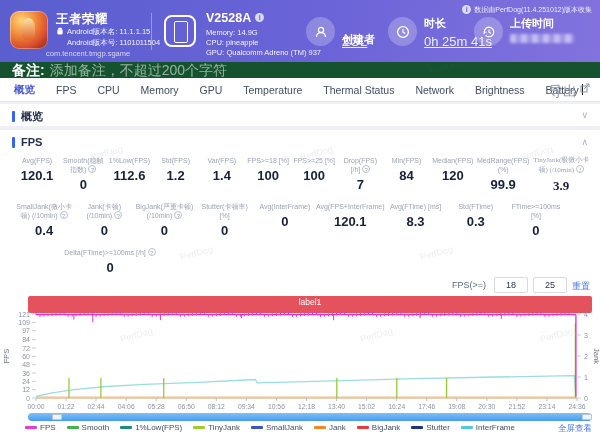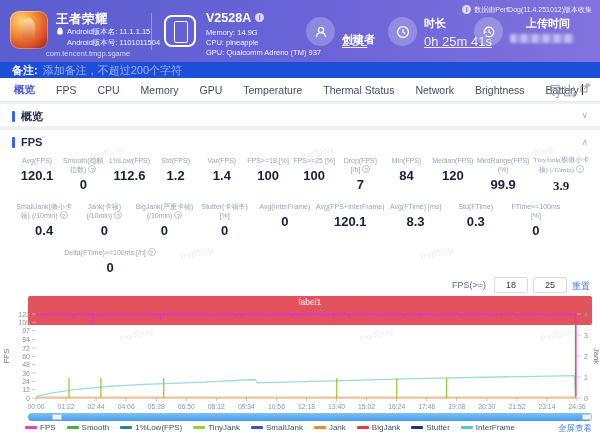--- a/index.html
+++ b/index.html
@@ -29,22 +29,22 @@
   .meta-circ { position:absolute; width:29px; height:29px; border-radius:50%; background:rgba(255,255,255,.24);
          display:flex; align-items:center; justify-content:center; }
   .meta-label { position:absolute; font-size:11px; font-weight:bold; }
   .meta-val { position:absolute; font-size:13px; color:rgba(255,255,255,.88); white-space:nowrap;text-decoration:underline; }
   .blur-block { position:absolute; left:510px; top:34px; width:64px; height:9px; border-radius:2px;
          background:repeating-linear-gradient(90deg,rgba(255,255,255,.55) 0 6px,rgba(255,255,255,.25) 6px 11px);
          filter:blur(1.5px); }
   .src-note { position:absolute; right:8px; top:5px; font-size:7px; color:rgba(255,255,255,.85); }
 
   
-  .note-bar { position:absolute; left:0; top:62px; width:600px; height:16px; background:#1d4ed8;
-         color:#fff; font-size:11px; line-height:16px; padding-left:12px; }
+  .note-bar { position:absolute; left:0; top:62px; width:600px; height:16px; background:#14532d;
+         color:#fff; font-size:14px; line-height:16px; padding-left:12px; }
   .note-bar b { font-weight:bold; margin-right:5px; }
   .note-bar span { color:rgba(255,255,255,.55); }
 
   
   .tabs { position:absolute; left:0; top:78px; width:600px; height:24px; background:#fff;
          border-bottom:1px solid #e6e9f0; display:flex; align-items:center; padding:0 14px; gap:21px; }
   .tab { font-size:10.5px; color:#414d66; cursor:pointer; white-space:nowrap; }
   .tab.active { color:#4558d8; font-weight:bold; }
   .tcur { width:1px; height:11px; background:#222; margin-left:-18px; }
   .export-btn { position:absolute; right:10px; top:83px; font-size:14px; color:#8a94aa; display:flex; gap:3px; }
@@ -68,21 +68,21 @@
   .mlabel { font-size:7px; color:#9aa3b5; line-height:1.3; }
   .mval { font-size:13px; font-weight:bold; color:#16203a; margin-top:3px; }
   .help-q { display:inline-block; width:8px; height:8px; line-height:8px; border-radius:50%;
          border:1px solid #b9c1cf; color:#9aa3b5; font-size:6px; text-align:center; margin-left:2px; vertical-align:0; }
 
   
   .flt-label { position:absolute; left:452px; top:150px; font-size:9px; color:#5f6b80; }
   .flt-input { position:absolute; top:147px; width:34px; height:16px; border:1px solid #d5dae3; border-radius:2px;
          font-size:9px; text-align:center; color:#2a3550; background:#fff; font-family:inherit; }
   .flt-link { position:absolute; left:572px; top:150px; font-size:9px; color:#4a7df0; cursor:pointer; }
-  .banner { position:absolute; left:28px; right:8px; top:166px; height:29px; background:#e4525e; border-radius:2px;
+  .banner { position:absolute; left:28px; right:8px; top:166px; height:17px; background:#e4525e; border-radius:2px;
          color:#fff; font-size:8.5px; line-height:13px; text-align:center; }
 
   
   #chart { position:absolute; left:0; top:172px; width:600px; height:108px; }
   .scrollbar { position:absolute; left:28px; right:8px; top:283px; height:8px; border-radius:4px;
          background:linear-gradient(180deg,#7cc0f8,#4a9bee); }
   .sb-handle { position:absolute; top:1px; width:10px; height:6px; background:#eef4fb; border:1px solid #b5c7da; border-radius:1px; }
   .legend { position:absolute; left:0; right:60px; top:293px; display:flex; justify-content:center; gap:11px; align-items:center; }
   .lg-item { display:flex; align-items:center; gap:3px; }
   .lg-dash { width:12px; height:2.5px; border-radius:1px; }
@@ -132,21 +132,21 @@
     </div>
     <div class="meta-label" style="left:424px;top:16px;">时长</div>
     <div class="meta-val" style="left:424px;top:34px;">0h 25m 41s</div>
 
     <div class="meta-circ" style="left:474px;top:17px;">
       <svg width="14" height="14" viewBox="0 0 14 14">
           <path d="M2.2 7 a4.8 4.8 0 1 1 1.4 3.4 M2 8.8 l0.4 -2 l2 0.6" fill="none" stroke="#fff" stroke-width="1.2"></path>
           <path d="M7 4.5 v2.7 l2 1.1" fill="none" stroke="#fff" stroke-width="1.1"></path>
         </svg>
     </div>
-    <div class="meta-label" style="left:526px;top:16px;">上传时间</div>
+    <div class="meta-label" style="left:510px;top:16px;">上传时间</div>
     <div class="blur-block"></div>
 
     <div class="src-note"><span class="circle-i" style="margin:0 3px 0 0;vertical-align:0;">i</span><span>数据由PerfDog(11.4.251012)版本收集</span></div>
   </header>
 
   <div class="note-bar">
     <b>备注:</b><span>添加备注，不超过200个字符</span>
   </div>
 
   <nav class="tabs">

